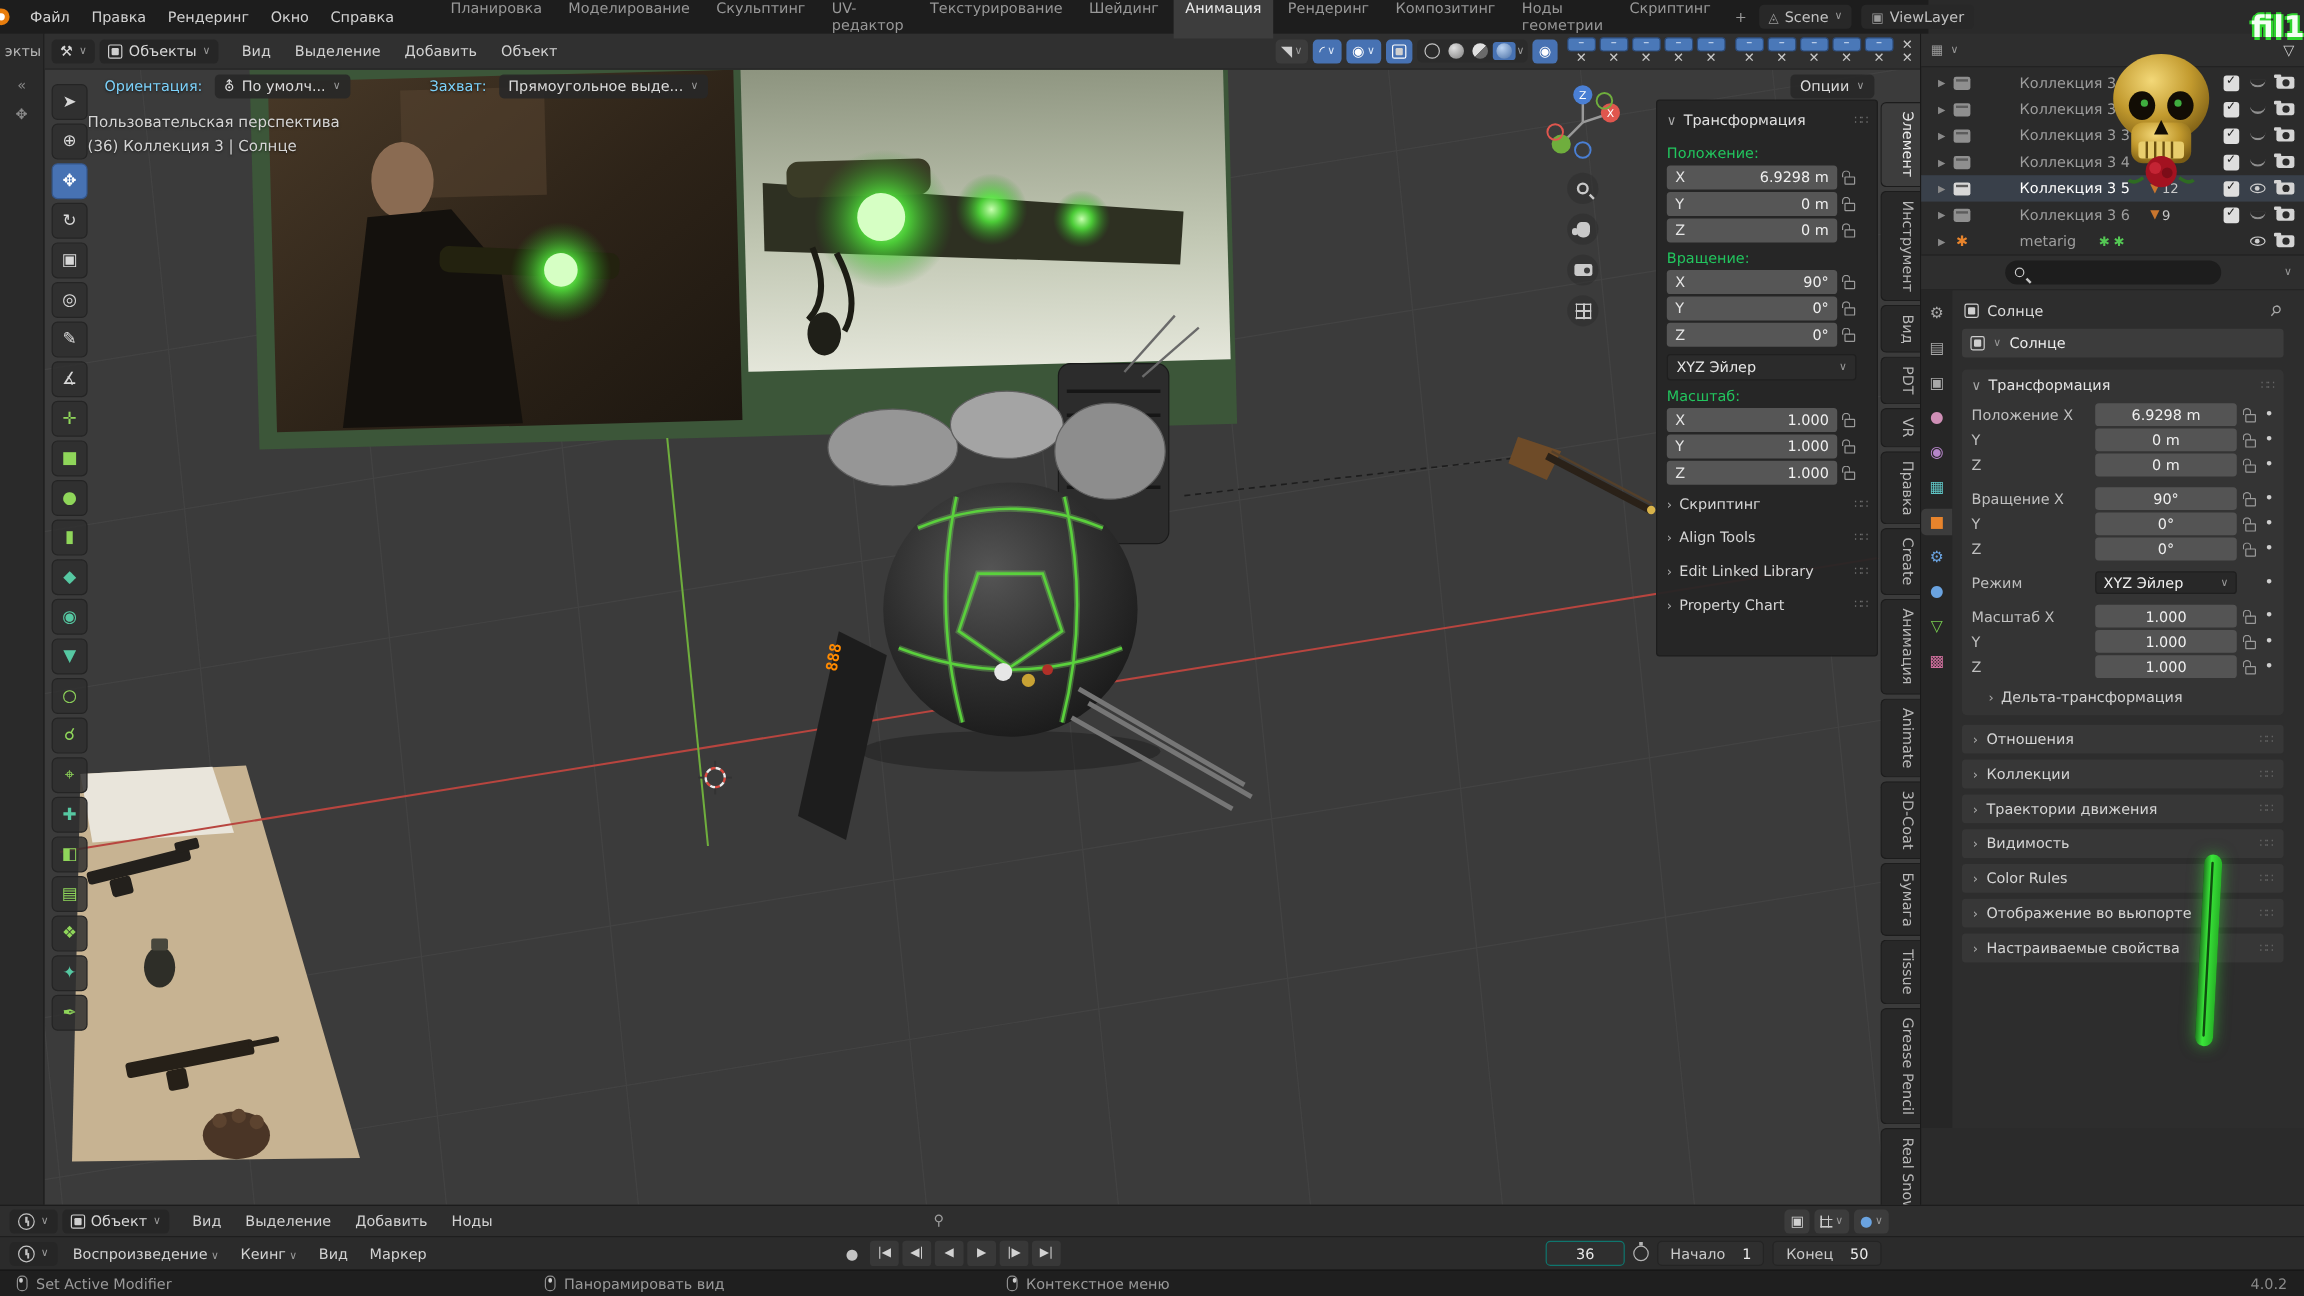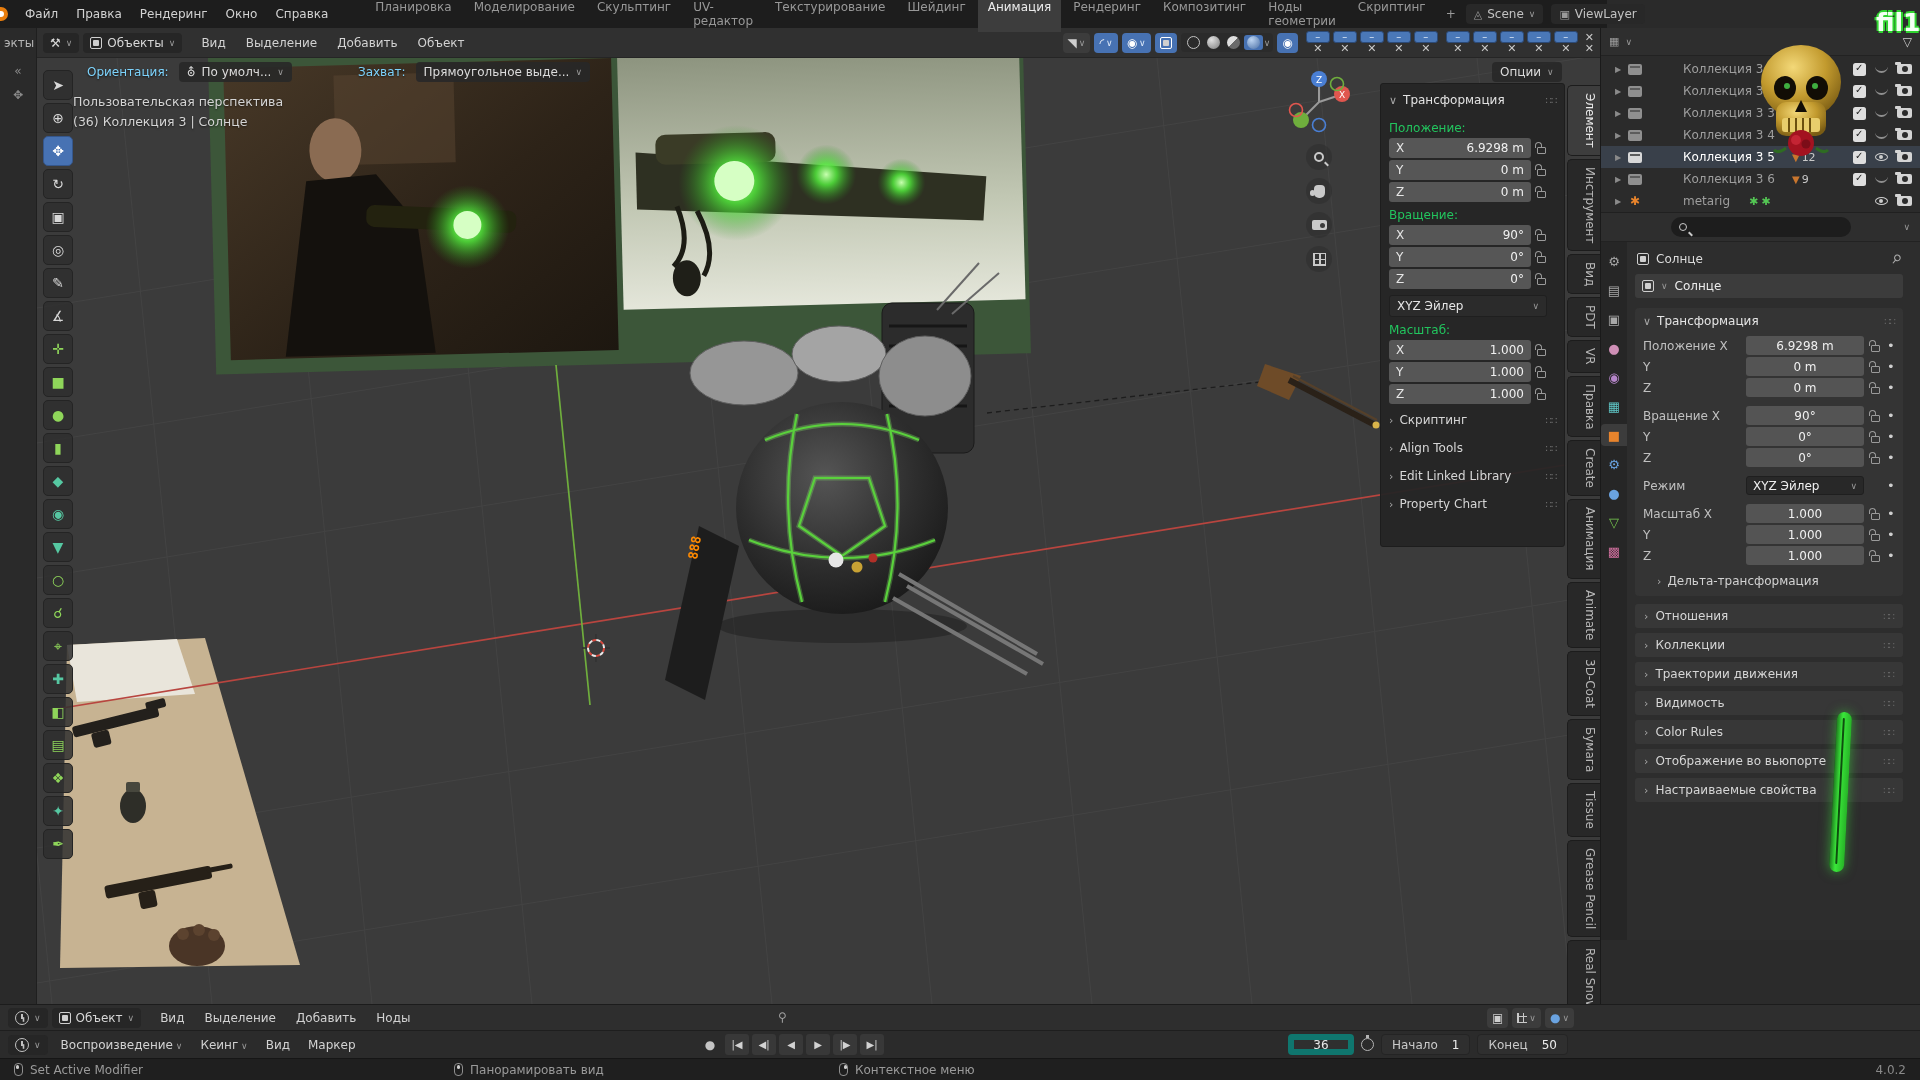--- a/index.html
+++ b/index.html
@@ -152,21 +152,21 @@
   .dopesheet { position:absolute; left:0; top:1004px; width:1920px; height:26px; background:#2e2e2e; border-top:1px solid #1c1c1c; display:flex; align-items:center; gap:4px; padding:0 8px; z-index:15; }
   .clocki { width:14px; height:14px; border:1.5px solid #c2c2c2; border-radius:50%; position:relative; }
   .clocki::after { content:''; position:absolute; left:5px; top:2.5px; width:1.5px; height:5px; background:#c2c2c2; box-shadow:1.5px 3px 0 -0.2px #c2c2c2; }
   .ds-pin { position:absolute; left:778px; top:5px; color:#9e9e9e; }
   .ds-right { position:absolute; right:346px; top:3px; display:flex; gap:4px; align-items:center; }
   .timeline { position:absolute; left:0; top:1030px; width:1920px; height:28px; background:#2b2b2b; border-top:1px solid #1e1e1e; display:flex; align-items:center; gap:4px; padding:0 8px; z-index:15; }
   .transport { position:absolute; left:698px; top:3px; display:flex; align-items:center; gap:3px; }
   .tp-btn { min-width:24px; height:21px; background:#383838; border-radius:3px; color:#d2d2d2; display:flex; align-items:center; justify-content:center; font-size:10px; padding:0 4px; }
   .tp-btn[data-name="record-button"] { background:transparent; font-size:12px; color:#c4c4c4; }
   .tl-right { position:absolute; right:352px; top:3px; display:flex; align-items:center; gap:7px; }
-  .frame-chip { width:66px; height:21px; background:#2f2f2f; border:6px solid #0f766e; border-radius:4px; display:flex; align-items:center; justify-content:center; color:#e8e8e8; }
+  .frame-chip { width:66px; height:21px; background:#2f2f2f; border:1px solid #0f766e; border-radius:4px; display:flex; align-items:center; justify-content:center; color:#e8e8e8; }
   .range-chip { height:21px; background:#2f2f2f; border:1px solid #242424; border-radius:4px; display:flex; align-items:center; gap:14px; padding:0 10px; color:#c9c9c9; }
   .stopw { width:13px; height:13px; border:1.5px solid #b5b5b5; border-radius:50%; position:relative; }
   .stopw::before { content:''; position:absolute; left:4px; top:-4px; width:3px; height:2.5px; background:#b5b5b5; }
 
   .statusbar { position:absolute; left:0; top:1058px; width:1920px; height:22px; background:#1f1f1f; border-top:1px solid #161616; display:flex; align-items:center; padding:0 14px; color:#9a9a9a; z-index:16; }
   .sb-item { display:flex; align-items:center; gap:7px; }
   .mouse { width:9px; height:13px; border:1.2px solid #8f8f8f; border-radius:4px; position:relative; }
   .mouse::before { content:''; position:absolute; width:3px; height:4.5px; background:#cfcfcf; border-radius:1.5px; top:0.5px; }
   .mouse.lmb::before { left:0.5px; } .mouse.mmb::before { left:2.2px; } .mouse.rmb::before { right:0.5px; }
   .sb-ver { margin-left:auto; color:#8a8a8a; }

